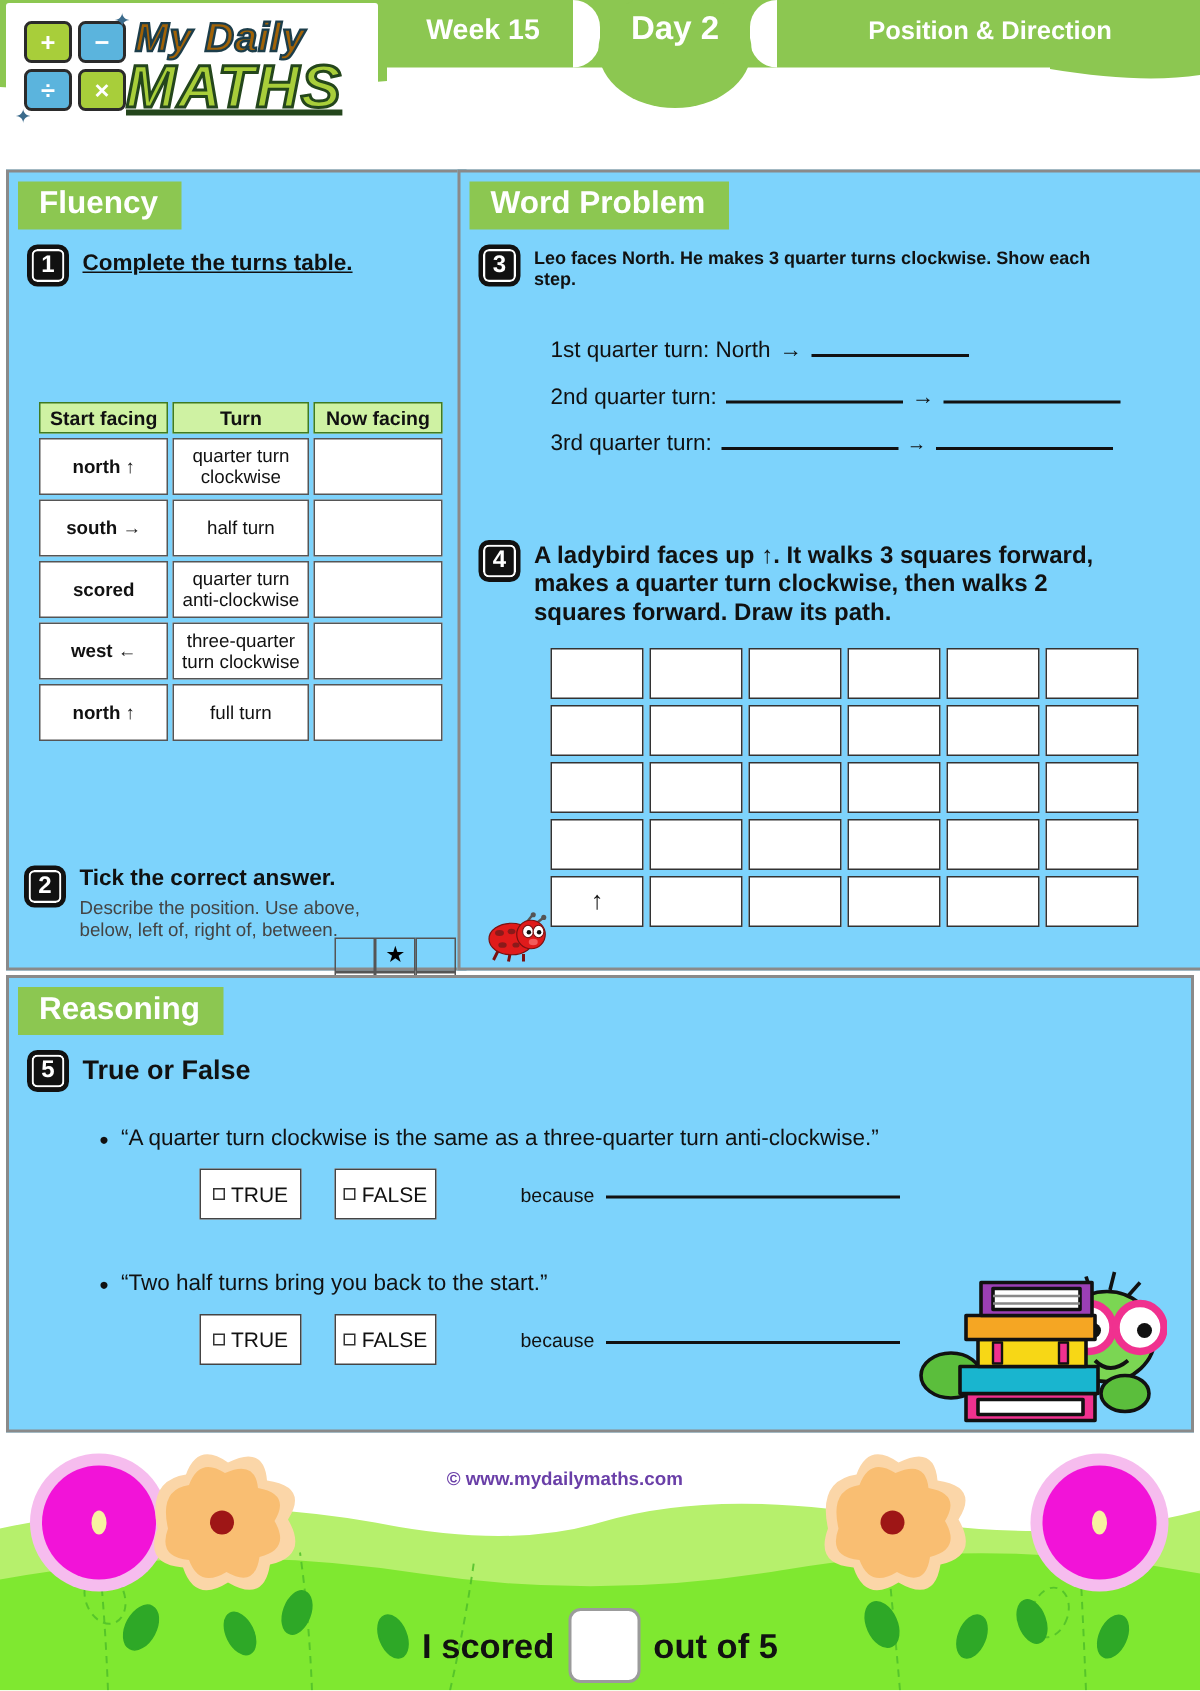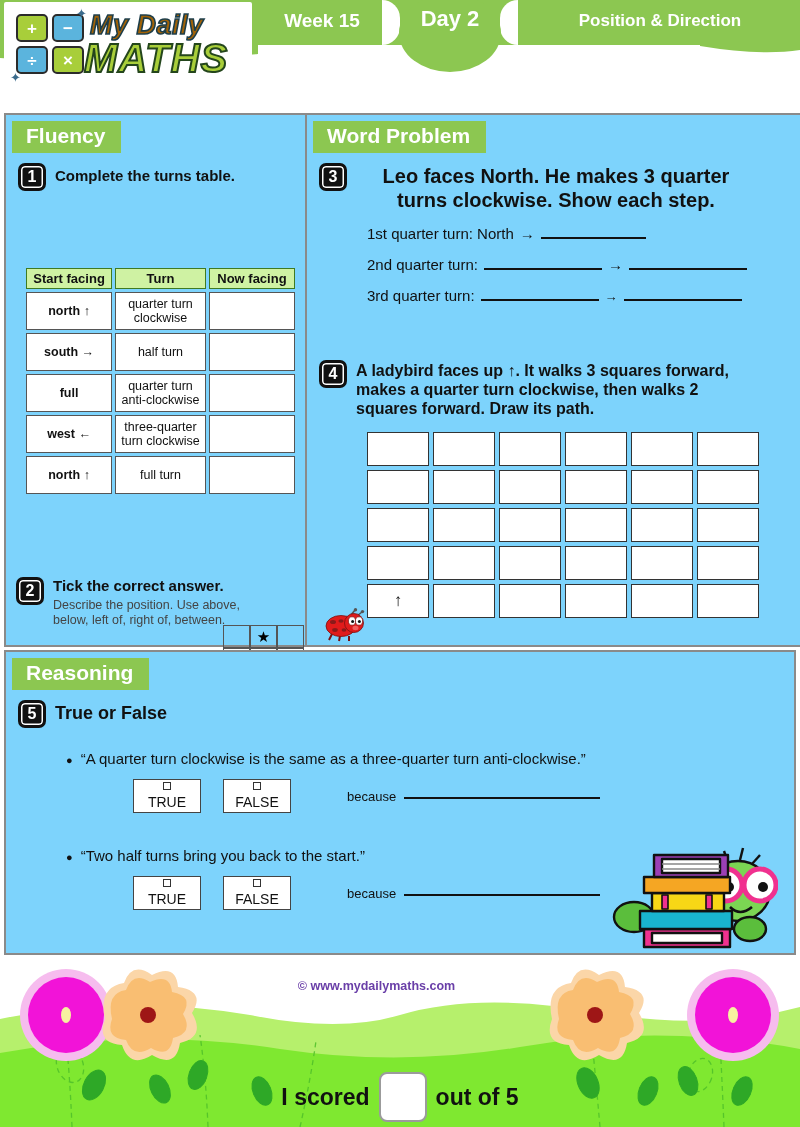--- a/index.html
+++ b/index.html
@@ -59,20 +59,21 @@
     letter-spacing: 0.5px;
     white-space: nowrap;
   }
   .logo-word-maths {
     position: absolute; left: 80px; top: 34px;
     font-size: 40px; font-weight: bold; font-style: italic;
     color: #A8CE3A;
     -webkit-text-stroke: 2px #24461c;
     letter-spacing: 1px;
     white-space: nowrap;
+    text-decoration: underline;
   }
   .logo-spark {
     position: absolute; color: #3b6b8c; font-size: 13px;
   }
   .week-label {
     position: absolute; left: 262px; top: 10px;
     width: 120px; text-align: center;
     font-size: 19px; font-weight: bold; color: #ffffff;
     z-index: 4;
   }
@@ -243,21 +244,20 @@
     display: flex; align-items: center; gap: 22px;
     margin-left: 115px; margin-top: 12px;
   }
   .tf-box {
     border: 1.6px solid #444;
     width: 68px; height: 34px;
     display: flex; align-items: center; justify-content: center;
     gap: 4px;
     font-size: 14px; color: #111;
     background: #ffffff;
-    flex-direction: column;
   }
   .tf-check {
     width: 8px; height: 8px;
     border: 1.3px solid #333;
     display: inline-block;
   }
   .because { font-size: 13px; color: #111; padding-left: 12px; }
   .because-line {
     display: inline-block;
     border-bottom: 2.2px solid #111;
@@ -327,21 +327,21 @@
     <span>Day 2</span>
   </div>
   <div class="topic-label">Position &amp; Direction</div>
 </div>
 
 <div class="panel" id="panel-fluency">
   <div class="panel-banner">Fluency</div>
 
   <div class="qrow" style="position:absolute; left:12px; top:48px; width:285px;">
     <div class="qnum">1</div>
-    <div class="qtext" style="padding-top:4px;">Complete the turns table.</div>
+    <div class="qtext" style="padding-top:4px;text-decoration:underline;">Complete the turns table.</div>
   </div>
 
   <table class="turns-table">
     <thead>
       <tr>
         <th class="col-start">Start facing</th>
         <th class="col-turn">Turn</th>
         <th class="col-now">Now facing</th>
       </tr>
     </thead>
@@ -350,21 +350,21 @@
         <td>north ↑</td>
         <td class="turncell">quarter turn clockwise</td>
         <td></td>
       </tr>
       <tr>
         <td>south →</td>
         <td class="turncell">half turn</td>
         <td></td>
       </tr>
       <tr>
-        <td>full</td>
+        <td>scored</td>
         <td class="turncell">quarter turn anti-clockwise</td>
         <td></td>
       </tr>
       <tr>
         <td>west ←</td>
         <td class="turncell">three-quarter turn clockwise</td>
         <td></td>
       </tr>
       <tr>
         <td>north ↑</td>
@@ -417,21 +417,21 @@
     </div>
   </div>
 </div>
 
 <div class="panel" id="panel-word">
   <div class="panel-banner">Word Problem</div>
 
   <div id="q3-wrap">
     <div class="qrow">
       <div class="qnum">3</div>
-      <div class="qtext" style="width:400px; font-size:20px; padding-top:2px;text-align:center;">Leo faces North. He makes 3 quarter turns clockwise. Show each step.</div>
+      <div class="qtext" style="width:400px; font-size:12px; padding-top:2px;">Leo faces North. He makes 3 quarter turns clockwise. Show each step.</div>
     </div>
 
     <div class="q3-steps">
       <div class="q3-step">
         <span>1st quarter turn: North</span>
         <span>→</span>
         <span class="blank" style="width:105px;"></span>
       </div>
       <div class="q3-step">
         <span>2nd quarter turn:</span>

